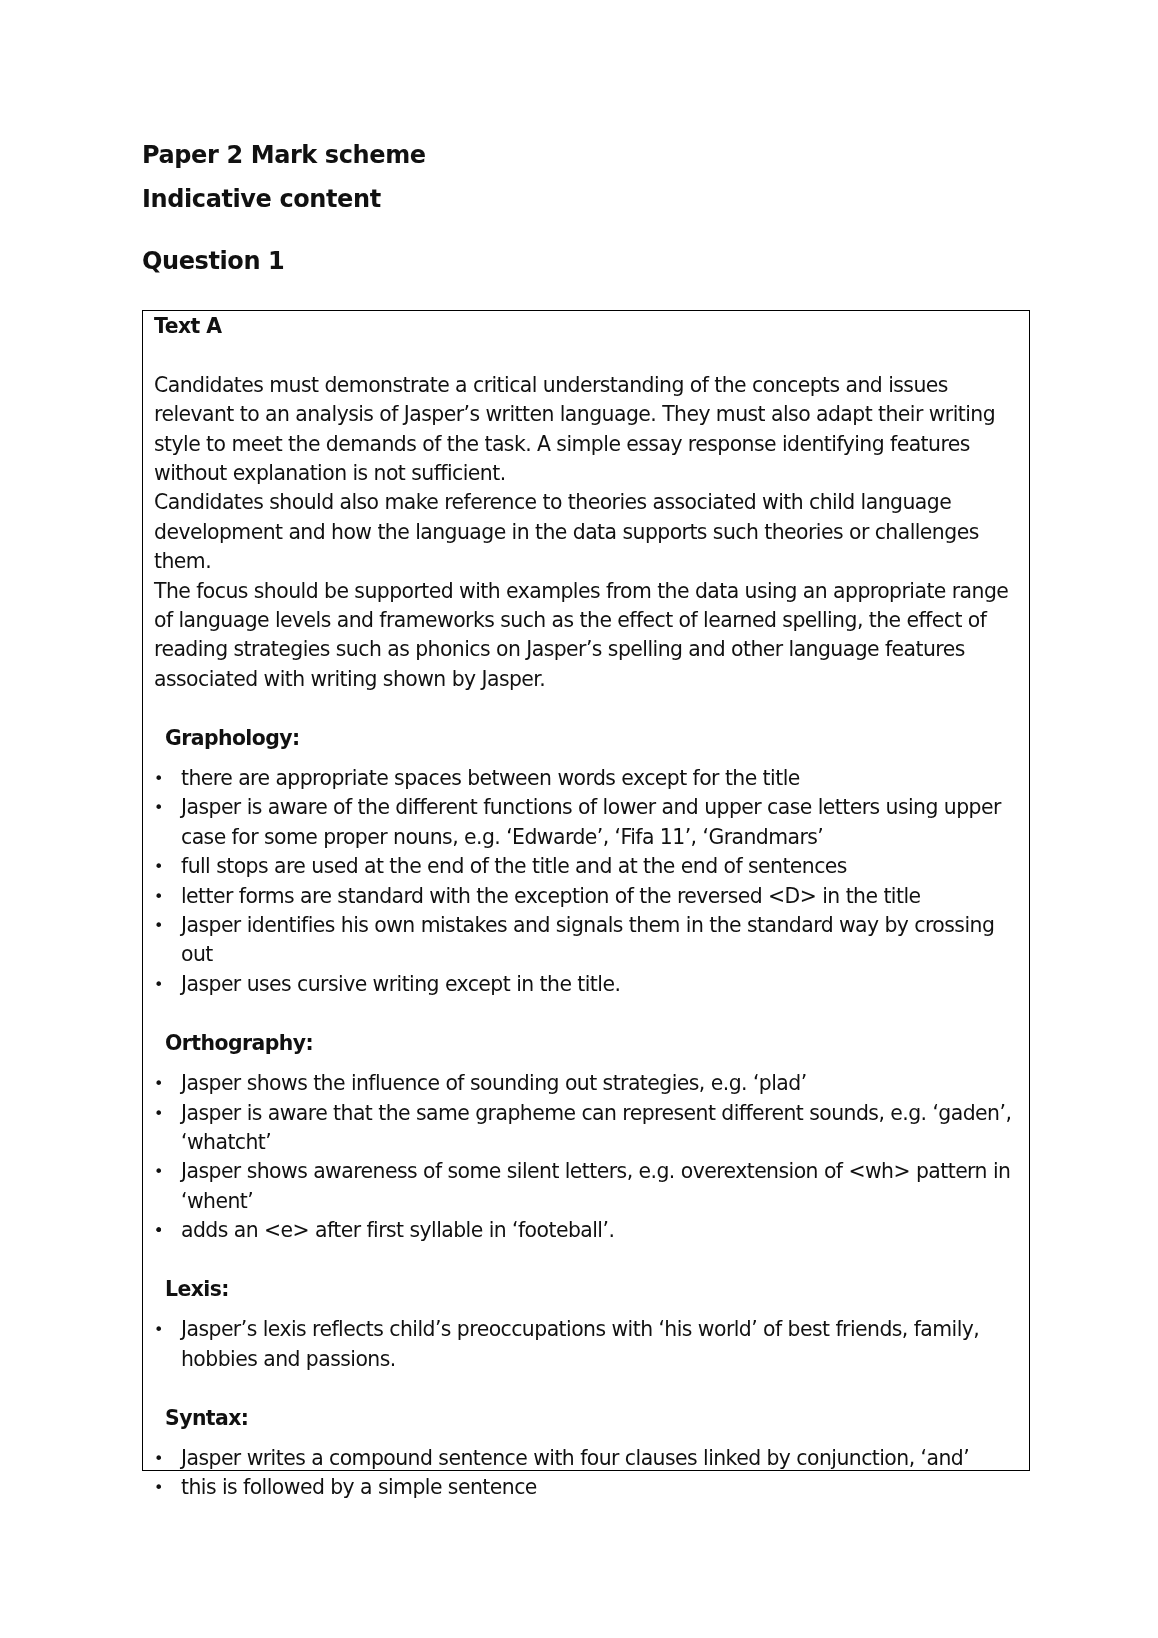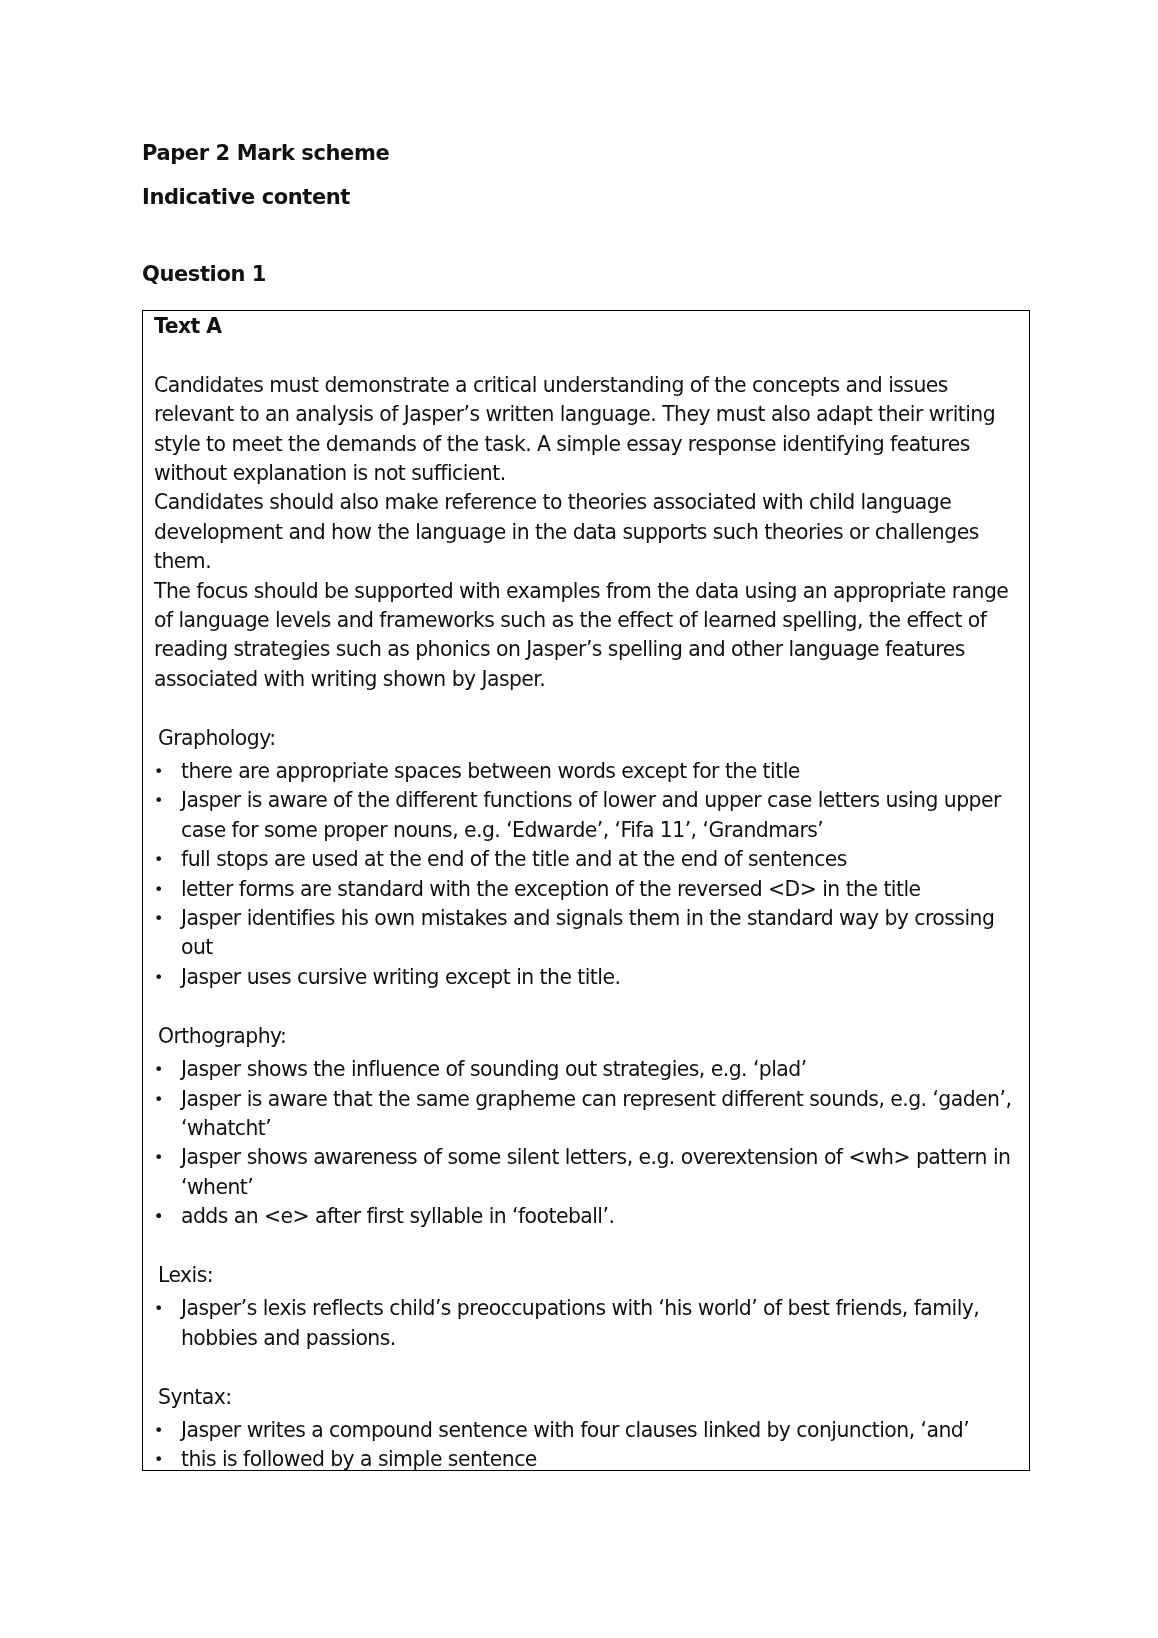--- a/index.html
+++ b/index.html
@@ -2,37 +2,37 @@
 <html><head>
   <meta charset="utf-8">
   <style>
     html, body { margin: 0; padding: 0; background: #ffffff; }
     body {
       width: 1158px; height: 1638px; position: relative; overflow: hidden;
       font-family: "DejaVu Sans", sans-serif; color: #111111;
     }
     .page { position: absolute; left: 142px; top: 0; width: 890px; }
     .heading {
-      position: absolute; left: 0; font-weight: bold; font-size: 21px;
+      position: absolute; left: 0; font-weight: bold; font-size: 24px;
       letter-spacing: -0.4px; margin: 0; white-space: nowrap;
     }
     .h1 { top: 141px; }
     .h2 { top: 185px; }
-    .h3 { top: 262px; }
+    .h3 { top: 247px; }
     .box {
       position: absolute; left: 0; top: 310px; width: 888px; height: 1161px;
       border: 1px solid #000; box-sizing: border-box;
       padding: 0 10px 0 11px;
       font-size: 20.4px; line-height: 29.4px; letter-spacing: -0.55px;
     }
     .box-title { font-weight: bold; margin: 0; padding-top: 1px; height: 29.4px; }
     .intro { margin: 29.4px 0 0 0; }
     .intro p { margin: 0; }
     .section { margin-top: 29.4px; }
-    .section-title { font-weight: normal; margin: 4px; }
+    .section-title { font-weight: bold; margin: 11px; }
     ul.bullets { list-style: none; margin: 0; padding: 0; }
     ul.bullets li { position: relative; padding-left: 27px; }
     ul.bullets li .bullet {
       position: absolute; left: 0; top: 0; width: 27px; font-size: 16px;
     }
   </style>
 </head>
 <body>
 
 <div class="page">

